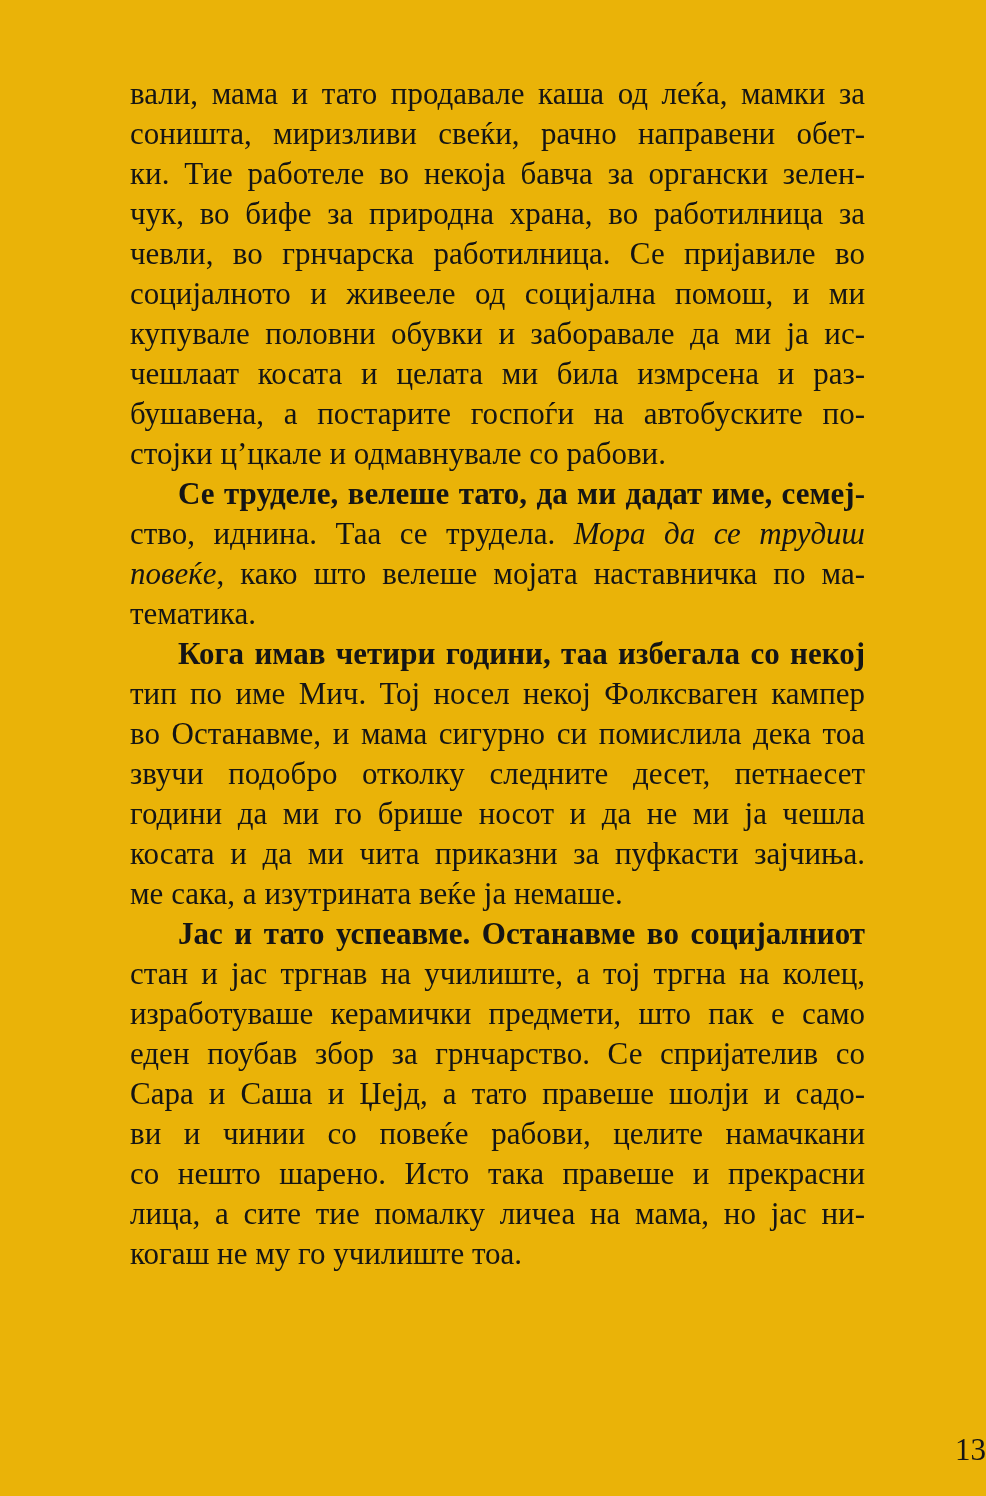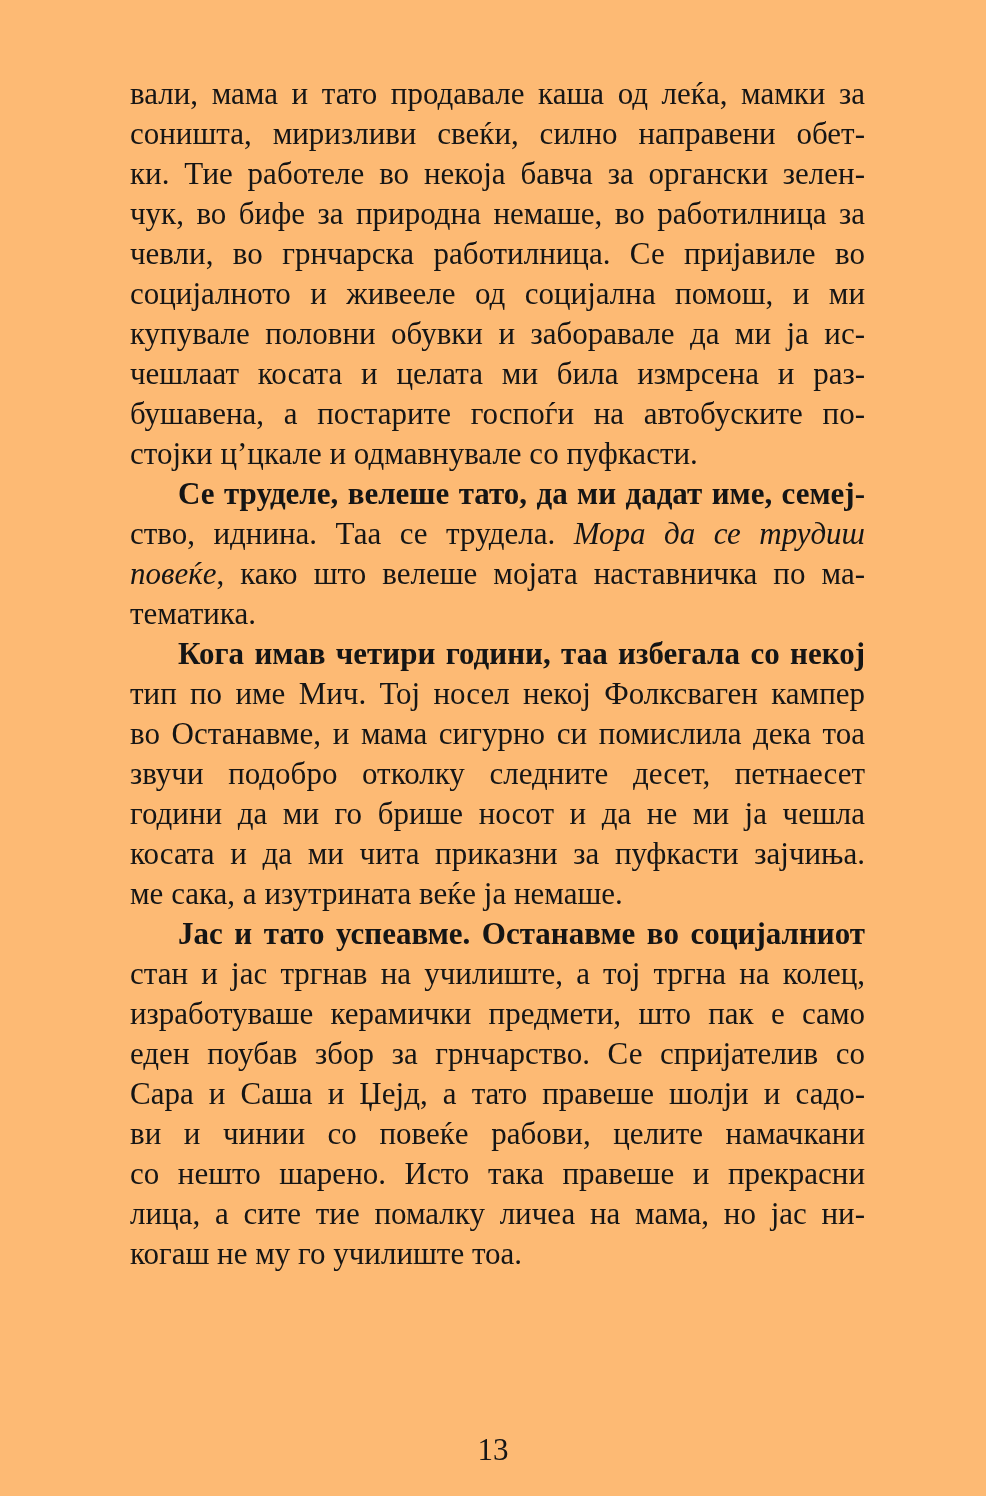--- a/index.html
+++ b/index.html
@@ -11,21 +11,21 @@
     height: 1496px;
     background: #ffffff;
     position: relative;
     font-family: "Liberation Serif", "DejaVu Serif", serif;
     color: #151515;
     overflow: hidden;
   }
   .page {
     position: absolute;
     inset: 0;
-    background: #fdba74;
+    background: #eab308;
   }
   .text-block {
     position: absolute;
     left: 130px;
     top: 74px;
     width: 735px;
   }
   .paragraph {
     margin: 0;
     padding: 0;
@@ -50,42 +50,42 @@
     font-weight: bold;
   }
   em {
     font-style: italic;
   }
   .page-number {
     position: absolute;
     top: 1430px;
     left: 0;
     width: 100%;
-    text-align: center;
+    text-align: right;
     font-size: 31px;
     line-height: 40px;
     color: #151515;
   }
 </style>
 </head>
 <body>
 
 <div class="page">
   <main class="text-block" id="text-block">
       <div class="paragraph">
         <div class="line"><span>вали, мама и тато продавале каша од леќа, мамки за</span></div>
-        <div class="line"><span>соништа, миризливи свеќи, силно направени обет-</span></div>
+        <div class="line"><span>соништа, миризливи свеќи, рачно направени обет-</span></div>
         <div class="line"><span>ки. Тие работеле во некоја бавча за органски зелен-</span></div>
-        <div class="line"><span>чук, во бифе за природна немаше, во работилница за</span></div>
+        <div class="line"><span>чук, во бифе за природна храна, во работилница за</span></div>
         <div class="line"><span>чевли, во грнчарска работилница. Се пријавиле во</span></div>
         <div class="line"><span>социјалното и живееле од социјална помош, и ми</span></div>
         <div class="line"><span>купувале половни обувки и заборавале да ми ја ис-</span></div>
         <div class="line"><span>чешлаат косата и целата ми била измрсена и раз-</span></div>
         <div class="line"><span>бушавена, а постарите госпоѓи на автобуските по-</span></div>
-        <div class="line last"><span>стојки ц’цкале и одмавнувале со пуфкасти.</span></div>
+        <div class="line last"><span>стојки ц’цкале и одмавнувале со рабови.</span></div>
       </div>
       <div class="paragraph">
         <div class="line first-indent"><span>Се труделе, велеше тато, да ми дадат име, семеј-</span></div>
         <div class="line"><span>ство, иднина. Таа се трудела. </span><em>Мора да се трудиш</em></div>
         <div class="line"><em>повеќе</em><span>, како што велеше мојата наставничка по ма-</span></div>
         <div class="line last"><span>тематика.</span></div>
       </div>
       <div class="paragraph">
         <div class="line first-indent"><span>Кога имав четири години, таа избегала со некој</span></div>
         <div class="line"><span>тип по име Мич. Тој носел некој Фолксваген кампер</span></div>

